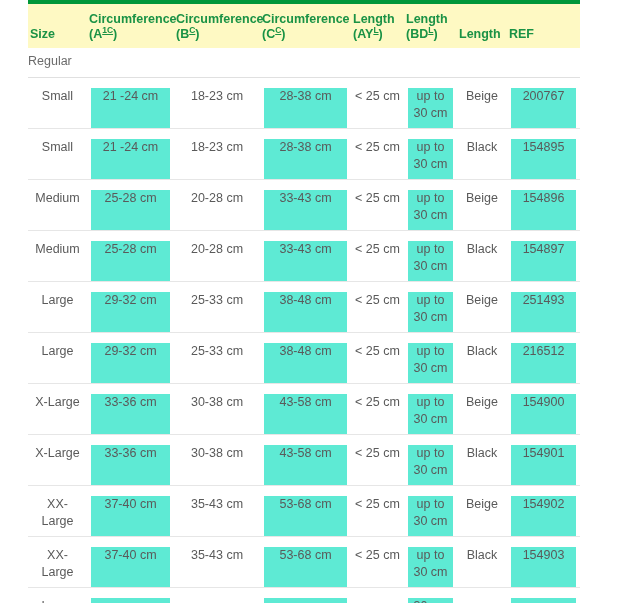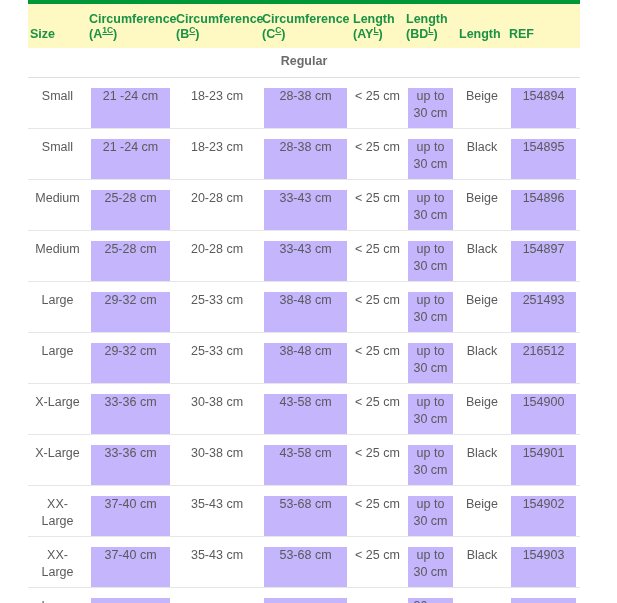--- a/index.html
+++ b/index.html
@@ -55,43 +55,41 @@
   }
   thead th .hdr-line { display: block; }
   thead th sup {
     font-size: 8.5px;
     vertical-align: super;
     line-height: 0;
     text-decoration: underline;
   }
 
   tr.group-row td {
-    text-align: center;
     color: #6b6b6b;
     font-size: 12.5px;
     padding: 6px 0 9px 0;
     background: #ffffff;
     border: none;
     border-bottom: 1px solid #e0e0e0;
-    font-weight: bold;
   }
 
   tbody.data tr td {
     font-size: 12.5px;
     color: #5a5a5a;
     text-align: center;
     vertical-align: top;
     padding: 10px 4px 0 4px;
     height: 51px;
     border: none;
     border-bottom: 1px solid #e6e6e6;
     background-clip: content-box;
   }
   tbody.data tr td.shaded {
-    background-color: #c4b5fd;
+    background-color: #5eead4;
   }
   tbody.data tr td.plain {
     background-color: #ffffff;
   }
   tbody.data tr:last-child td {
     border-bottom: 1px solid #e6e6e6;
   }
   .cellwrap { display: block; line-height: 17px; }
 </style>
 </head>
@@ -171,21 +169,21 @@
             <td class="plain">
               <span class="cellwrap">&lt; 25 cm</span>
             </td>
             <td class="shaded">
               <span class="cellwrap">up to 30 cm</span>
             </td>
             <td class="plain">
               <span class="cellwrap">Beige</span>
             </td>
             <td class="shaded">
-              <span class="cellwrap">154894</span>
+              <span class="cellwrap">200767</span>
             </td>
           </tr>
           <tr>
             <td class="plain">
               <span class="cellwrap">Small</span>
             </td>
             <td class="shaded">
               <span class="cellwrap">21 -24 cm</span>
             </td>
             <td class="plain">

